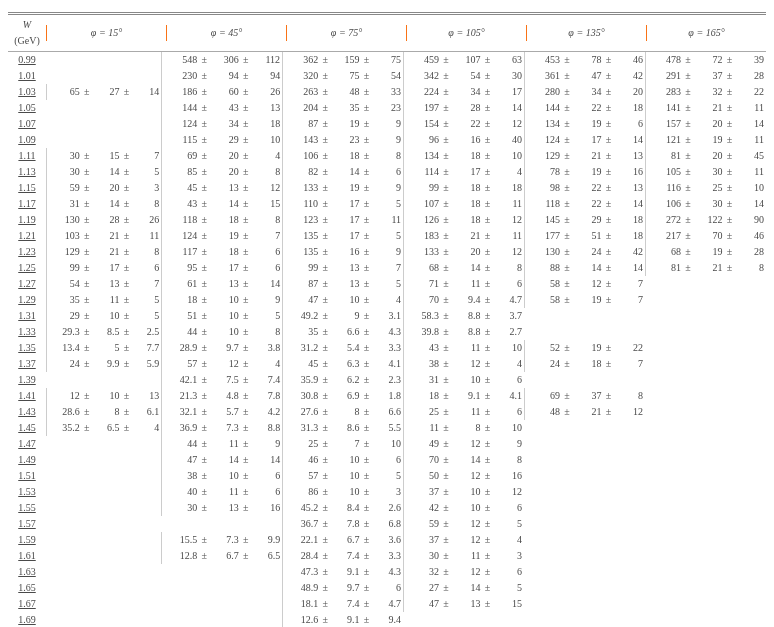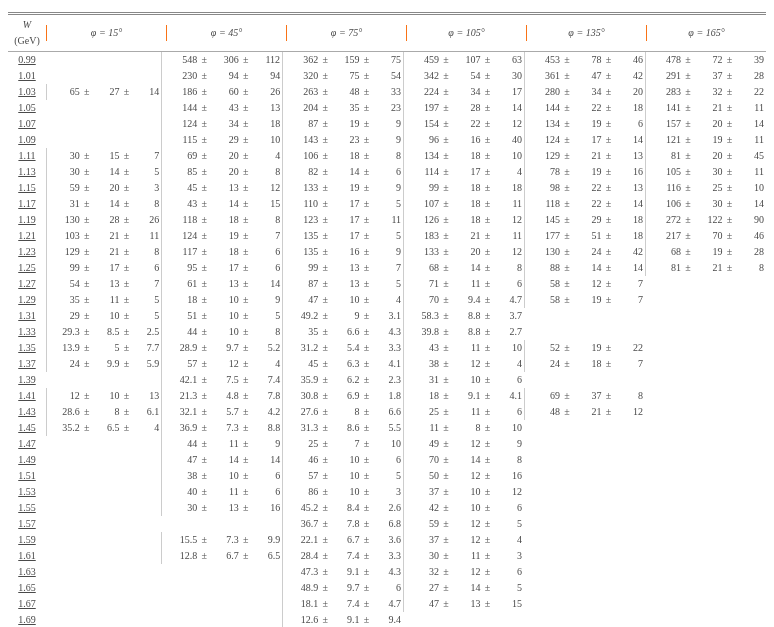--- a/index.html
+++ b/index.html
@@ -868,32 +868,32 @@
           <span class="val"></span>
           <span class="pm"></span>
           <span class="err"></span>
           <span class="pm"></span>
           <span class="err"></span>
         </div>
       </div>
       <div class="row">
         <div class="wcol">1.35</div>
         <div class="group g0">
-          <span class="val">13.9</span>
+          <span class="val">13.4</span>
           <span class="pm">±</span>
           <span class="err">5</span>
           <span class="pm">±</span>
           <span class="err">7.7</span>
         </div>
         <div class="group">
           <span class="val">28.9</span>
           <span class="pm">±</span>
           <span class="err">9.7</span>
           <span class="pm">±</span>
-          <span class="err">5.2</span>
+          <span class="err">3.8</span>
         </div>
         <div class="group">
           <span class="val">31.2</span>
           <span class="pm">±</span>
           <span class="err">5.4</span>
           <span class="pm">±</span>
           <span class="err">3.3</span>
         </div>
         <div class="group">
           <span class="val">43</span>

